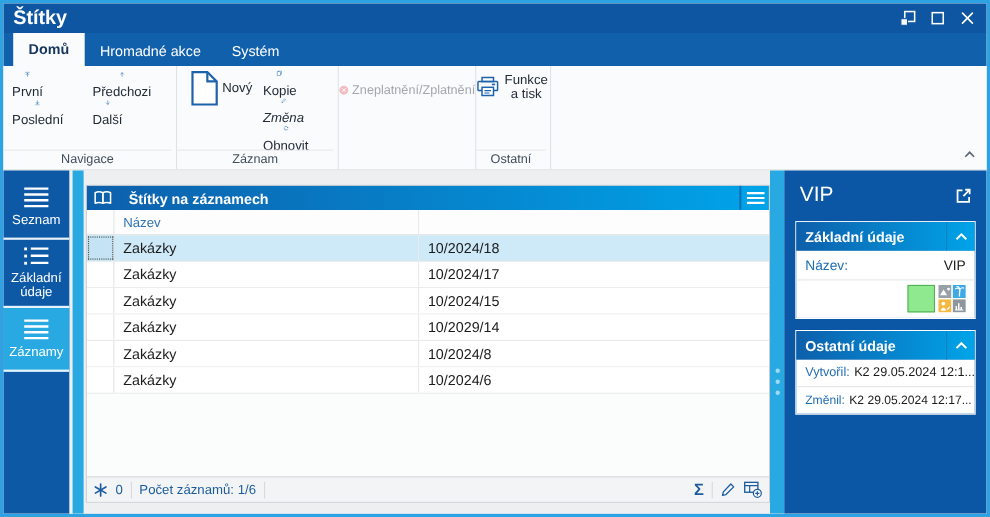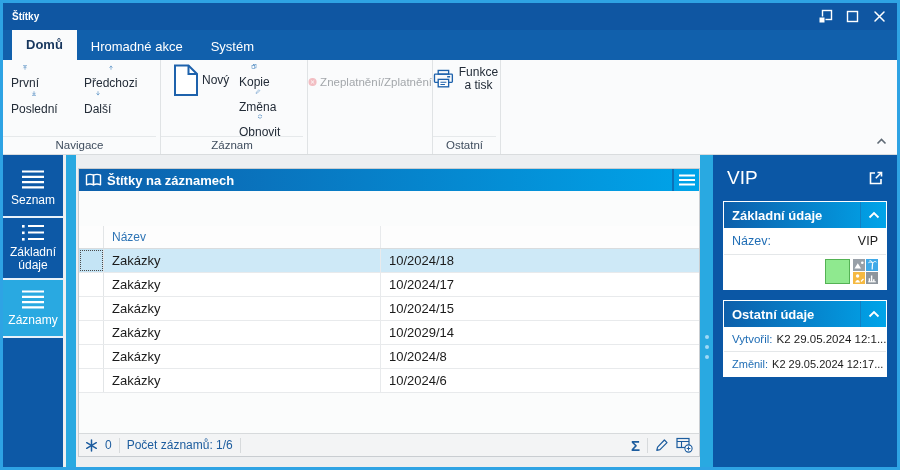--- a/index.html
+++ b/index.html
@@ -2,21 +2,21 @@
 <html><head>
 <meta charset="utf-8">
 <style>
   html,body{margin:0;padding:0;background:#fff;}
   *{box-sizing:border-box;}
   body{font-family:"Liberation Sans", sans-serif; -webkit-font-smoothing:antialiased;}
   #win{position:relative;width:900px;height:470px;border:3px solid #2EA3E4;background:#EDEFF1;overflow:hidden;}
 
   
   .titlebar{position:absolute;left:0;top:0;right:0;height:27px;background:#0F56A2;display:flex;align-items:center;}
-  .title{color:#fff;font-size:10px;font-weight:bold;padding-left:9px;}
+  .title{color:#fff;font-size:18px;font-weight:bold;padding-left:9px;}
   .winbtns{position:absolute;right:4px;top:0;height:27px;display:flex;align-items:center;}
   .winbtn{width:27px;height:27px;display:flex;align-items:center;justify-content:center;}
 
   
   .tabbar{position:absolute;left:0;top:27px;right:0;height:30px;background:#1160AC;display:flex;align-items:flex-end;padding-left:9px;}
   .tab{height:27px;line-height:27px;padding:0 14px;font-size:13px;color:#fff;}
   .tab.active{background:#FAFBFC;color:#17365D;font-weight:bold;height:30px;line-height:30px;}
 
   
   .ribbon{position:absolute;left:0;top:57px;right:0;height:95px;background:#FAFBFC;border-bottom:1px solid #D9DCDE;display:flex;}
@@ -35,25 +35,25 @@
   .side-btn.active{background:#29A9E1;}
 
   .vsplit{position:absolute;top:152px;bottom:0;width:10px;background:#29A9E1;}
   .vsplit.left{left:63px;}
   .vsplit.right{left:697px;width:13px;}
   .grip{position:absolute;left:0;right:0;top:180px;display:flex;flex-direction:column;align-items:center;gap:6px;}
   .grip i{width:4px;height:4px;border-radius:50%;background:#9FD9F6;}
 
   
   .panel{position:absolute;left:75px;top:165px;width:622px;height:289px;background:#FBFCFC;border:1px solid #C9CDD1;display:flex;flex-direction:column;}
-  .phead{height:22px;background:linear-gradient(90deg,#0D5FAB,#00A4E9);display:flex;align-items:center;color:#fff;flex:0 0 auto;}
+  .phead{height:22px;background:linear-gradient(90deg,#0D5FAB,#00A4E9);display:flex;align-items:center;color:#fff;flex:0 0 auto;gap:10px;}
   .phead .ptitle{font-size:13px;font-weight:bold;margin-left:5px;}
   .phead .bookwrap{margin-left:6px;display:flex;}
   .pmenu{margin-left:auto;width:27px;height:22px;display:flex;align-items:center;justify-content:center;border-left:2px solid #0D71B8;}
-  .colhead{height:23px;display:flex;align-items:center;background:#FDFDFD;border-bottom:1px solid #D9DCDE;flex:0 0 auto;font-size:12px;color:#2E74B5;margin-top:35px;}
+  .colhead{height:23px;display:flex;align-items:center;background:#FDFDFD;border-bottom:1px solid #D9DCDE;flex:0 0 auto;font-size:12px;color:#2E74B5;}
   .selcol{width:25px;height:100%;border-right:1px solid #E2E5E7;flex:0 0 auto;}
   .c1{width:277px;padding-left:8px;height:100%;display:flex;align-items:center;border-right:1px solid #E8EAEC;flex:0 0 auto;}
   .c2{flex:1;padding-left:8px;height:100%;display:flex;align-items:center;}
   .trow{height:24px;display:flex;align-items:stretch;font-size:13px;color:#1B1B1B;border-bottom:1px solid #E8EAEC;background:#fff;flex:0 0 auto;}
   .trow.selected{background:#CEE9F7;}
   .trow.selected .selcol{background:#C4E4F5;outline:1px dotted #4a4a4a;outline-offset:-2px;}
   .tfill{flex:1;background:#FBFCFC;}
   .statusbar{height:23px;border-top:1px solid #D7DADC;background:#F3F4F5;display:flex;align-items:center;font-size:12px;color:#1C5C9E;flex:0 0 auto;padding:0 6px;}
   .statusbar .sep{width:1px;height:15px;background:#D7DADC;margin:0 7px;}
   .sigma{font-size:15px;font-weight:600;color:#1C5C9E;line-height:1;}
@@ -165,21 +165,21 @@
       </div>
       <div class="sbtn" style="left:74px;top:4px;">
         <svg width="16" height="16" viewBox="0 0 16 16">
             <g fill="#fff" stroke="#2E74B5" stroke-width="1.5">
               <rect x="5.5" y="1.5" width="9" height="11"></rect>
               <rect x="1.5" y="4" width="9" height="11"></rect>
             </g>
           </svg>
         <span>Kopie</span>
       </div>
-      <div class="sbtn" style="left:74px;top:29px;">
+      <div class="sbtn" style="left:74px;top:29px;font-style:italic;">
         <svg width="16" height="16" viewBox="0 0 16 16">
             <path d="M10.6 2.4 L13.6 5.4 L5.8 13.2 L2 14.2 L3 10.2 Z" fill="none" stroke="#2E74B5" stroke-width="1.4" stroke-linejoin="round"></path>
           </svg>
         <span>Změna</span>
       </div>
       <div class="sbtn" style="left:74px;top:54px;">
         <svg width="16" height="16" viewBox="0 0 16 16">
             <g fill="none" stroke="#2E74B5" stroke-width="1.6" stroke-linecap="round">
               <path d="M3 5.2 A5.5 5.5 0 0 1 12.8 5.6"></path>
               <path d="M13 10.8 A5.5 5.5 0 0 1 3.2 10.4"></path>

